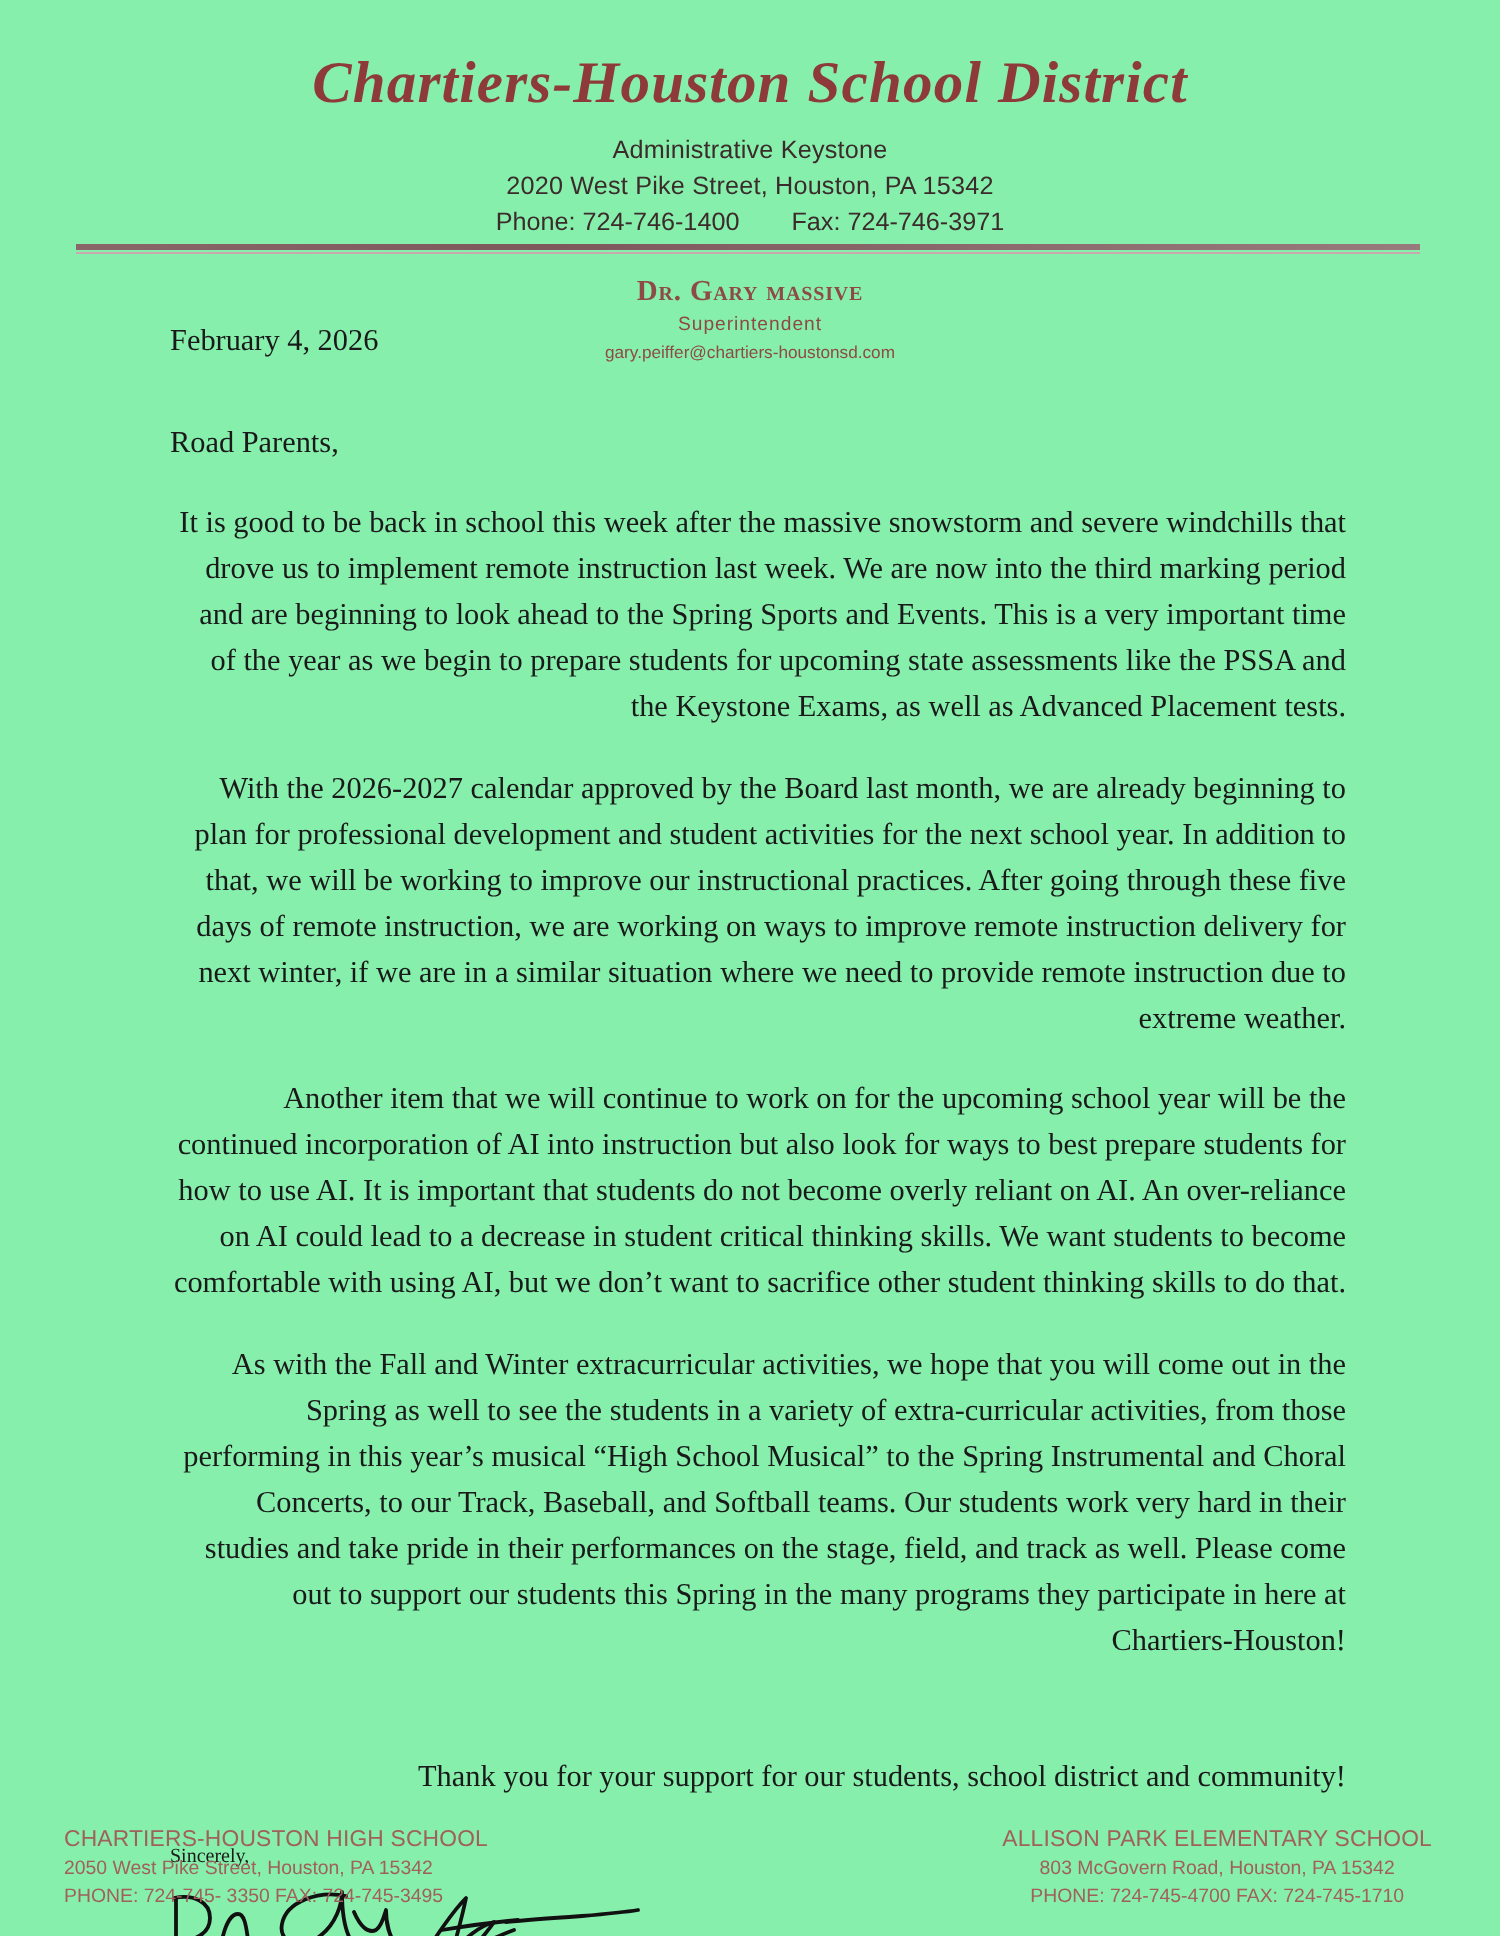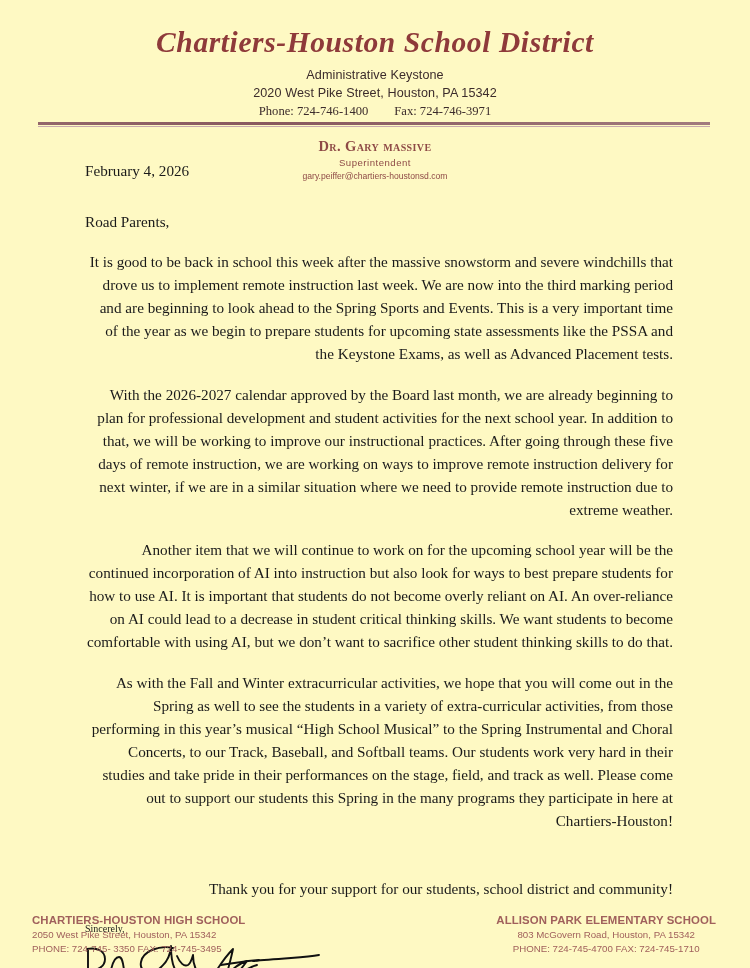--- a/index.html
+++ b/index.html
@@ -14,21 +14,21 @@
     position: relative;
     overflow: hidden;
     font-family: "Liberation Serif", "DejaVu Serif", serif;
     color: #1a1a1a;
     -webkit-font-smoothing: antialiased;
   }
 
   .page {
     position: absolute;
     inset: 0;
-    background: #fef9c3;
+    background: #86efac;
   }
 
   
   .letterhead {
     padding-top: 26px;
     text-align: center;
   }
   .district-title {
     font-family: "Liberation Serif", "DejaVu Serif", serif;
     font-style: italic;
@@ -42,21 +42,21 @@
   .lh-line {
     font-family: "Liberation Sans", "DejaVu Sans", sans-serif;
     font-size: 12.6px;
     color: #3b2b2b;
     line-height: 1.42;
     margin: 0;
     letter-spacing: 0.1px;
   }
   .lh-line.first { margin-top: 9px; }
   .lh-phone {
-    font-family: Liberation Serif, serif;
+    font-family: Liberation Sans, sans-serif;
     font-size: 12.6px;
     color: #3b2b2b;
     margin: 0;
     line-height: 1.42;
   }
   .lh-phone .gap { display: inline-block; width: 26px; }
 
   
   .rule-wrap {
     position: absolute;
@@ -166,21 +166,20 @@
   }
   .foot-col { font-family: "Liberation Sans", "DejaVu Sans", sans-serif; }
   .foot-col.left { text-align: left; }
   .foot-col.right { text-align: center; }
   .foot-title {
     font-size: 11.4px;
     letter-spacing: 0.1px;
     line-height: 1.35;
     margin: 0;
     color: #a0605c;
-    font-weight: bold;
   }
   .foot-addr {
     font-size: 9.7px;
     line-height: 1.42;
     margin: 0;
     color: #a0605c;
   }
   .foot-phone {
     font-size: 9.7px;
     line-height: 1.42;

